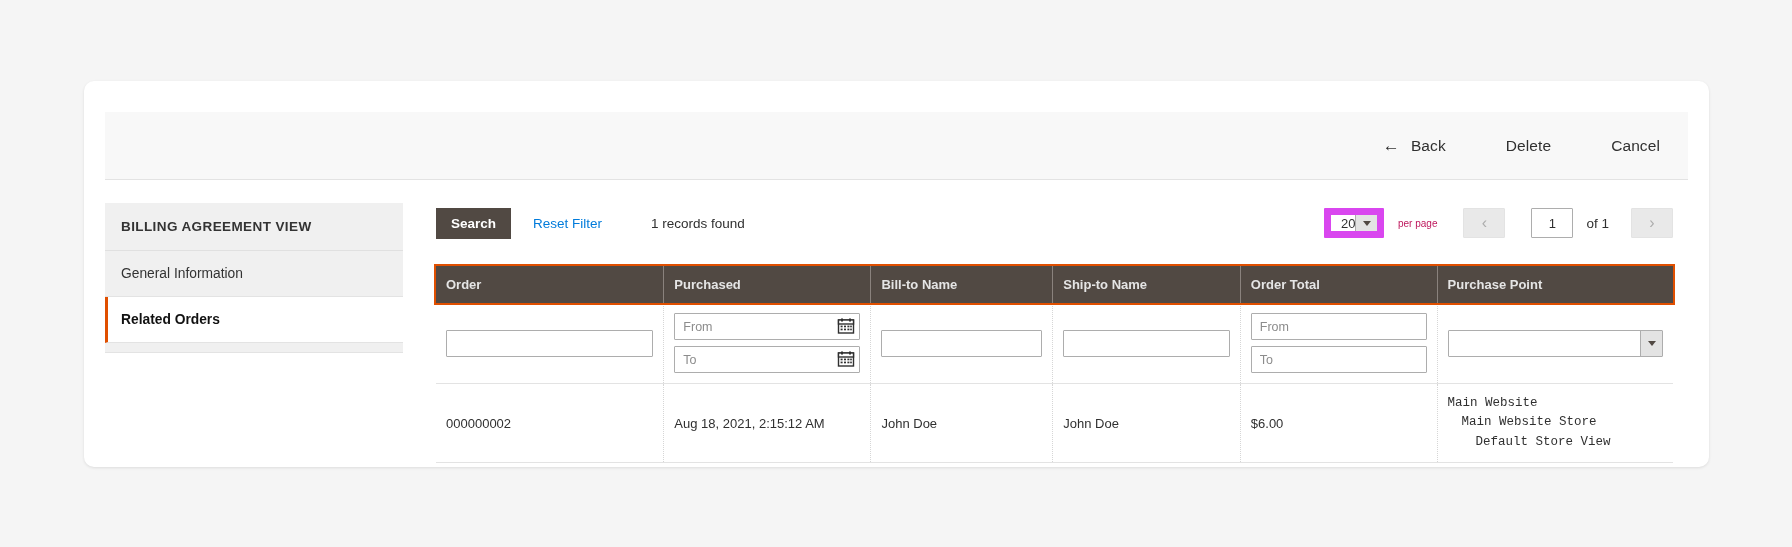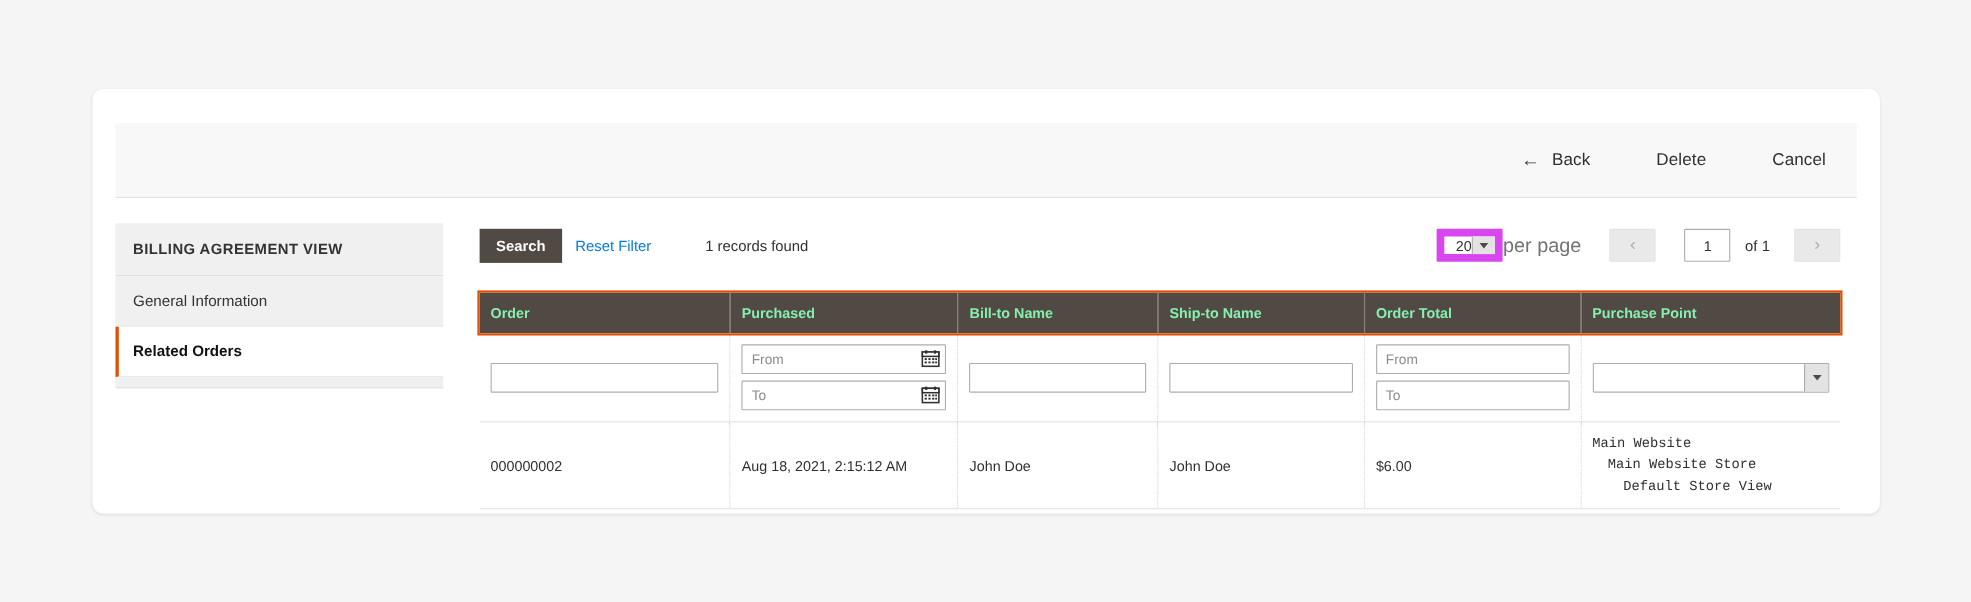--- a/index.html
+++ b/index.html
@@ -100,21 +100,21 @@
     border-radius: 0;
     font-size: 13.5px;
     font-weight: bold;
     padding: 8px 15px;
     cursor: pointer;
     font-family: "Liberation Sans", sans-serif;
   }
   .link-reset {
     color: #007bdb;
     font-size: 13.5px;
-    margin-left: 12px;
+    margin-left: 22px;
     text-decoration: none;
     cursor: pointer;
   }
   .records-found {
     font-size: 13.5px;
     color: #303030;
     margin-left: 49px;
   }
   .pager { margin-left: auto; display: flex; align-items: center; }
   .select-wrap {
@@ -142,21 +142,21 @@
     display: flex;
     align-items: center;
     justify-content: center;
   }
   .caret {
     width: 0; height: 0;
     border-left: 4.5px solid transparent;
     border-right: 4.5px solid transparent;
     border-top: 5px solid #514943;
   }
-  .per-page-label { font-size: 18px; color: #737373; }
+  .per-page-label { font-size: 10px; color: #be185d; margin-left: 14px; }
   .pg-arrow {
     width: 42px; height: 30px;
     background: #e9e9e9;
     border: 1px solid #e3e3e3;
     border-radius: 1px;
     display: flex; align-items: center; justify-content: center;
     color: #adadad;
     font-size: 16px;
     margin-left: 26px;
     cursor: default;
@@ -176,21 +176,21 @@
   .pg-arrow.next { margin-left: 22px; }
 
   
   table.grid {
     width: 100%;
     border-collapse: collapse;
     table-layout: fixed;
   }
   table.grid thead th {
     background: #514943;
-    color: #86efac;
+    color: #e5e5e5;
     font-size: 13px;
     font-weight: bold;
     text-align: left;
     padding: 11px 10px;
     border-right: 1px solid #8a827d;
     white-space: nowrap;
   }
   table.grid thead th:last-child { border-right: 0; }
   thead tr.headrow { outline: 2px solid #e04f00; }
   table.grid tbody td {

